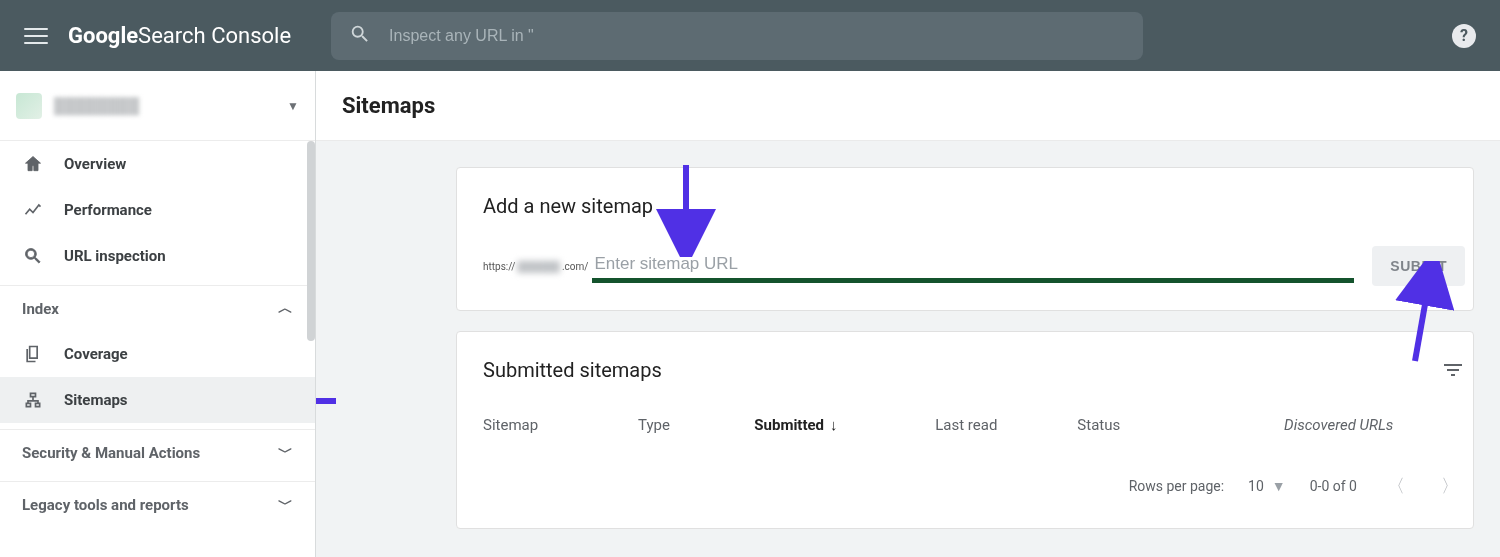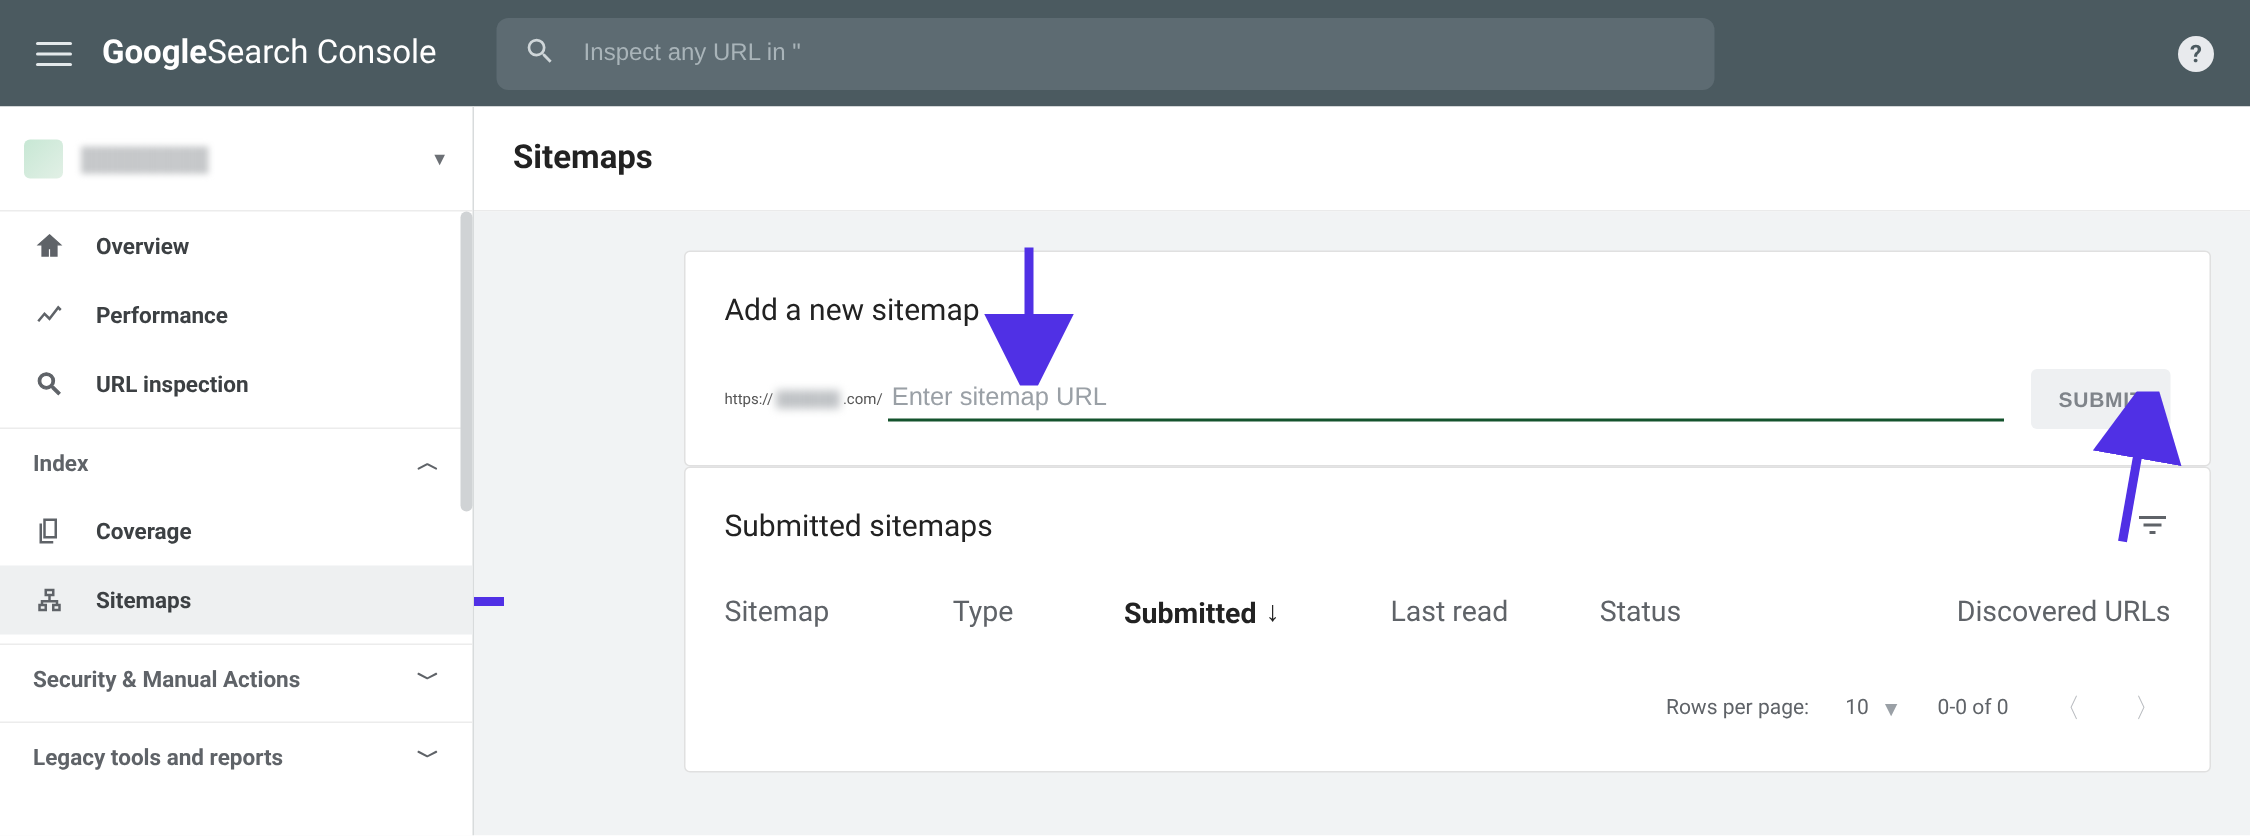--- a/index.html
+++ b/index.html
@@ -78,47 +78,47 @@
 
   
   .main{ flex:1; background:#fff; display:flex; flex-direction:column; overflow:hidden;}
   .page-title{
     height:70px; display:flex; align-items:center; padding:0 26px; font-size:22px; font-weight:700; color:#222;
     border-bottom:1px solid #eaeaea;
   }
   .canvas{ flex:1; background:var(--body-bg); padding:26px 26px 0 140px; position:relative;}
   .card{
     background:var(--card-bg); border:1px solid var(--divider); border-radius:4px;
-    padding:26px 26px 24px 26px; position:relative;
-  }
-  .card + .card{ }
+    padding:26px 8px 24px 26px; position:relative;
+  }
+  .card + .card{ margin-top:20px; }
   .card h2{ font-size:20px; font-weight:400; color:#222; margin-bottom:28px;}
   .add-row{ display:flex; align-items:center; }
   .prefix{ color:#555; font-size:10px; margin-right:4px; display:flex; align-items:baseline;}
   .prefix .blur{ filter:blur(3px); color:#bfc2c5; padding:0 2px;}
   .url-input{
-    flex:1; border:none; border-bottom:2px solid #14532d; outline:none; font-size:17px;
+    flex:1; border:none; border-bottom:5px solid #14532d; outline:none; font-size:17px;
     padding:4px 2px; color:#ef4444; margin-right:18px; background:transparent;
   }
   .url-input::placeholder{ color:#9aa0a6; }
   .submit{
     background:#eef0f2; border:none; border-radius:4px; padding:12px 18px; font-size:14px;
     color:#7f848a; letter-spacing:0.5px; cursor:pointer; font-weight:700;
   }
 
   .subm-head{ display:flex; align-items:center; }
   .subm-head h2{ flex:1; margin-bottom:0;}
   .filter-icon{ width:24px; height:24px; cursor:pointer; color:#5f6368;}
 
   .table-head{
     margin-top:34px; display:grid; grid-template-columns: 1.2fr 0.9fr 1.4fr 1.1fr 1.6fr 1.4fr;
-    font-size:19px; color:#5f6368;
+    font-size:15px; color:#5f6368;
   }
   .table-head .sorted{ font-weight:700; color:#222; display:flex; align-items:center; gap:6px; cursor:pointer;}
-  .table-head .right{ text-align:right; }
+  .table-head .right{ text-align:left;font-style:italic; }
 
   .pager{
     margin-top:34px; display:flex; align-items:center; justify-content:flex-end; gap:24px;
     font-size:14px; color:#5f6368;
   }
   .pager .select{ display:flex; align-items:flex-start; gap:8px; cursor:pointer;}
   .pager .navbtn{ color:#b9bcc0; font-size:18px; padding:6px; cursor:pointer;}
 
   
   .arrow{ position:absolute; z-index:50; }

